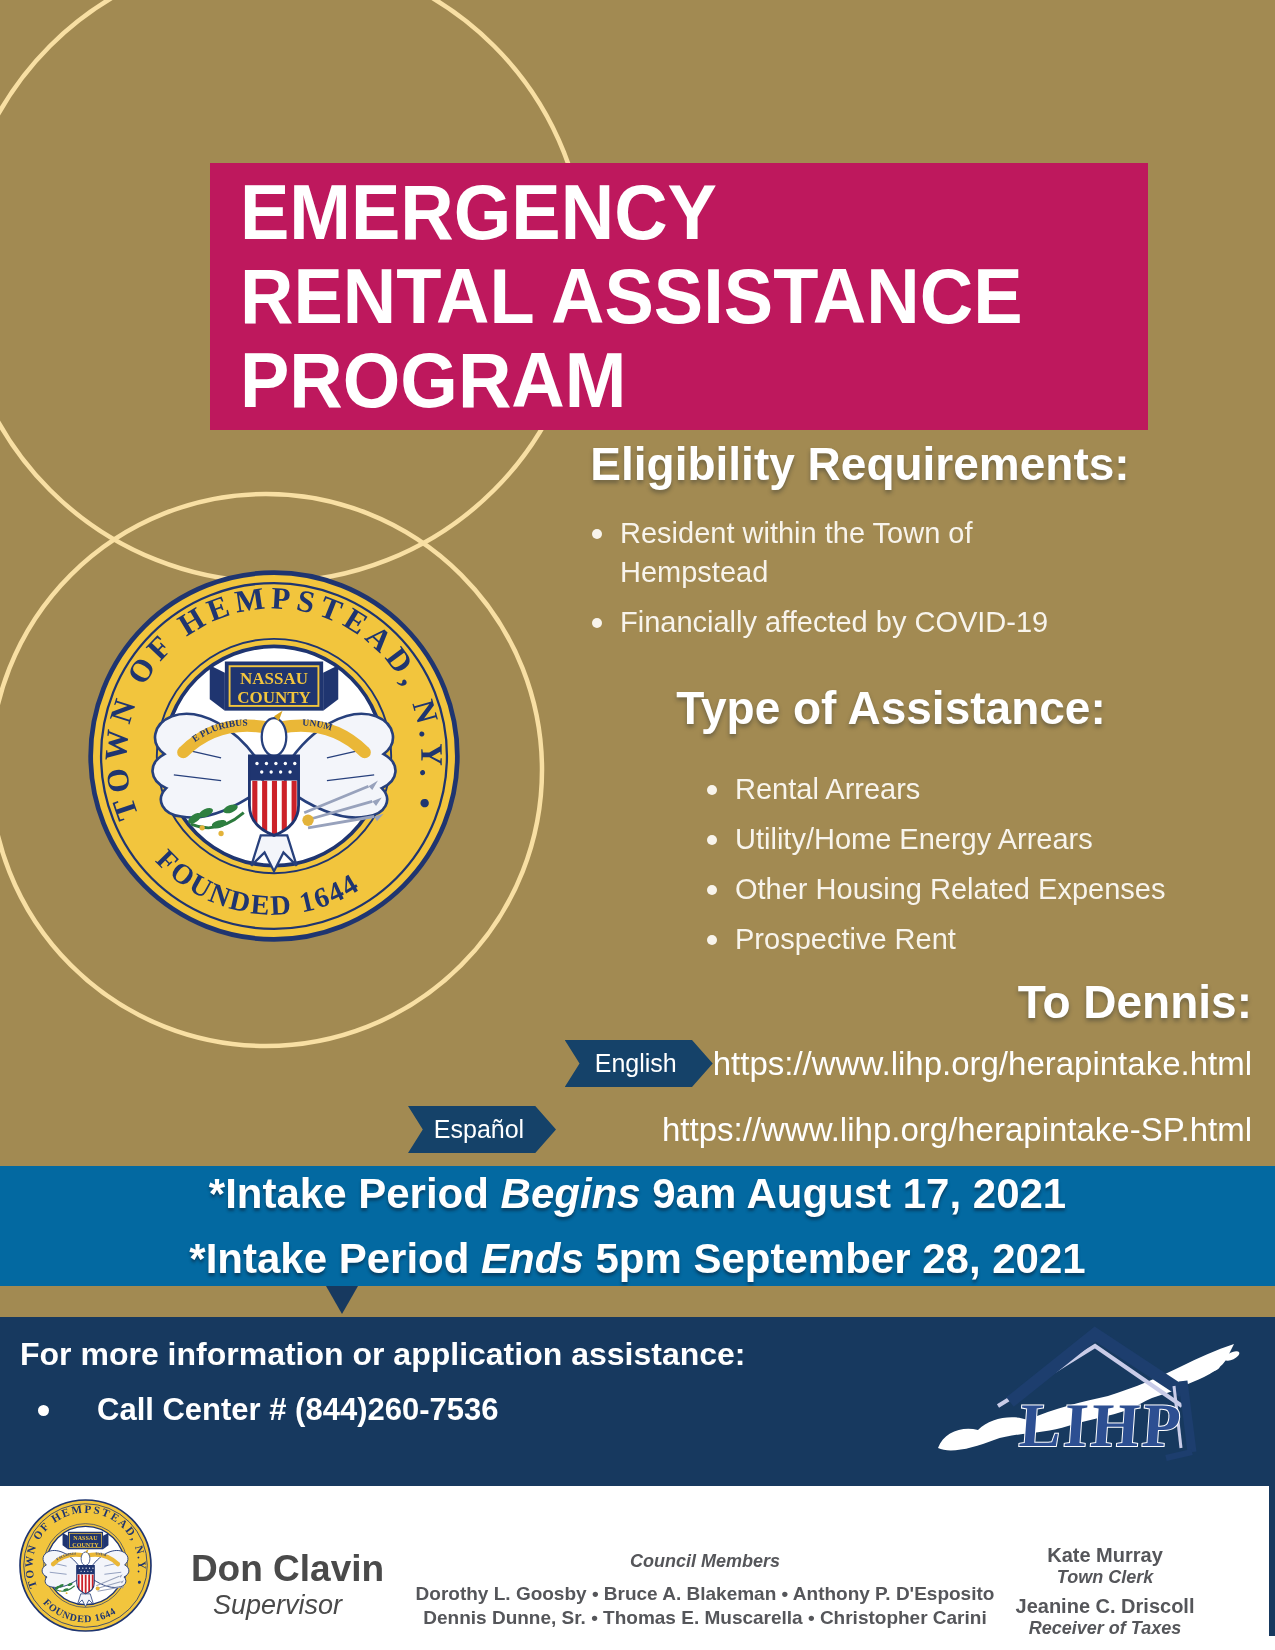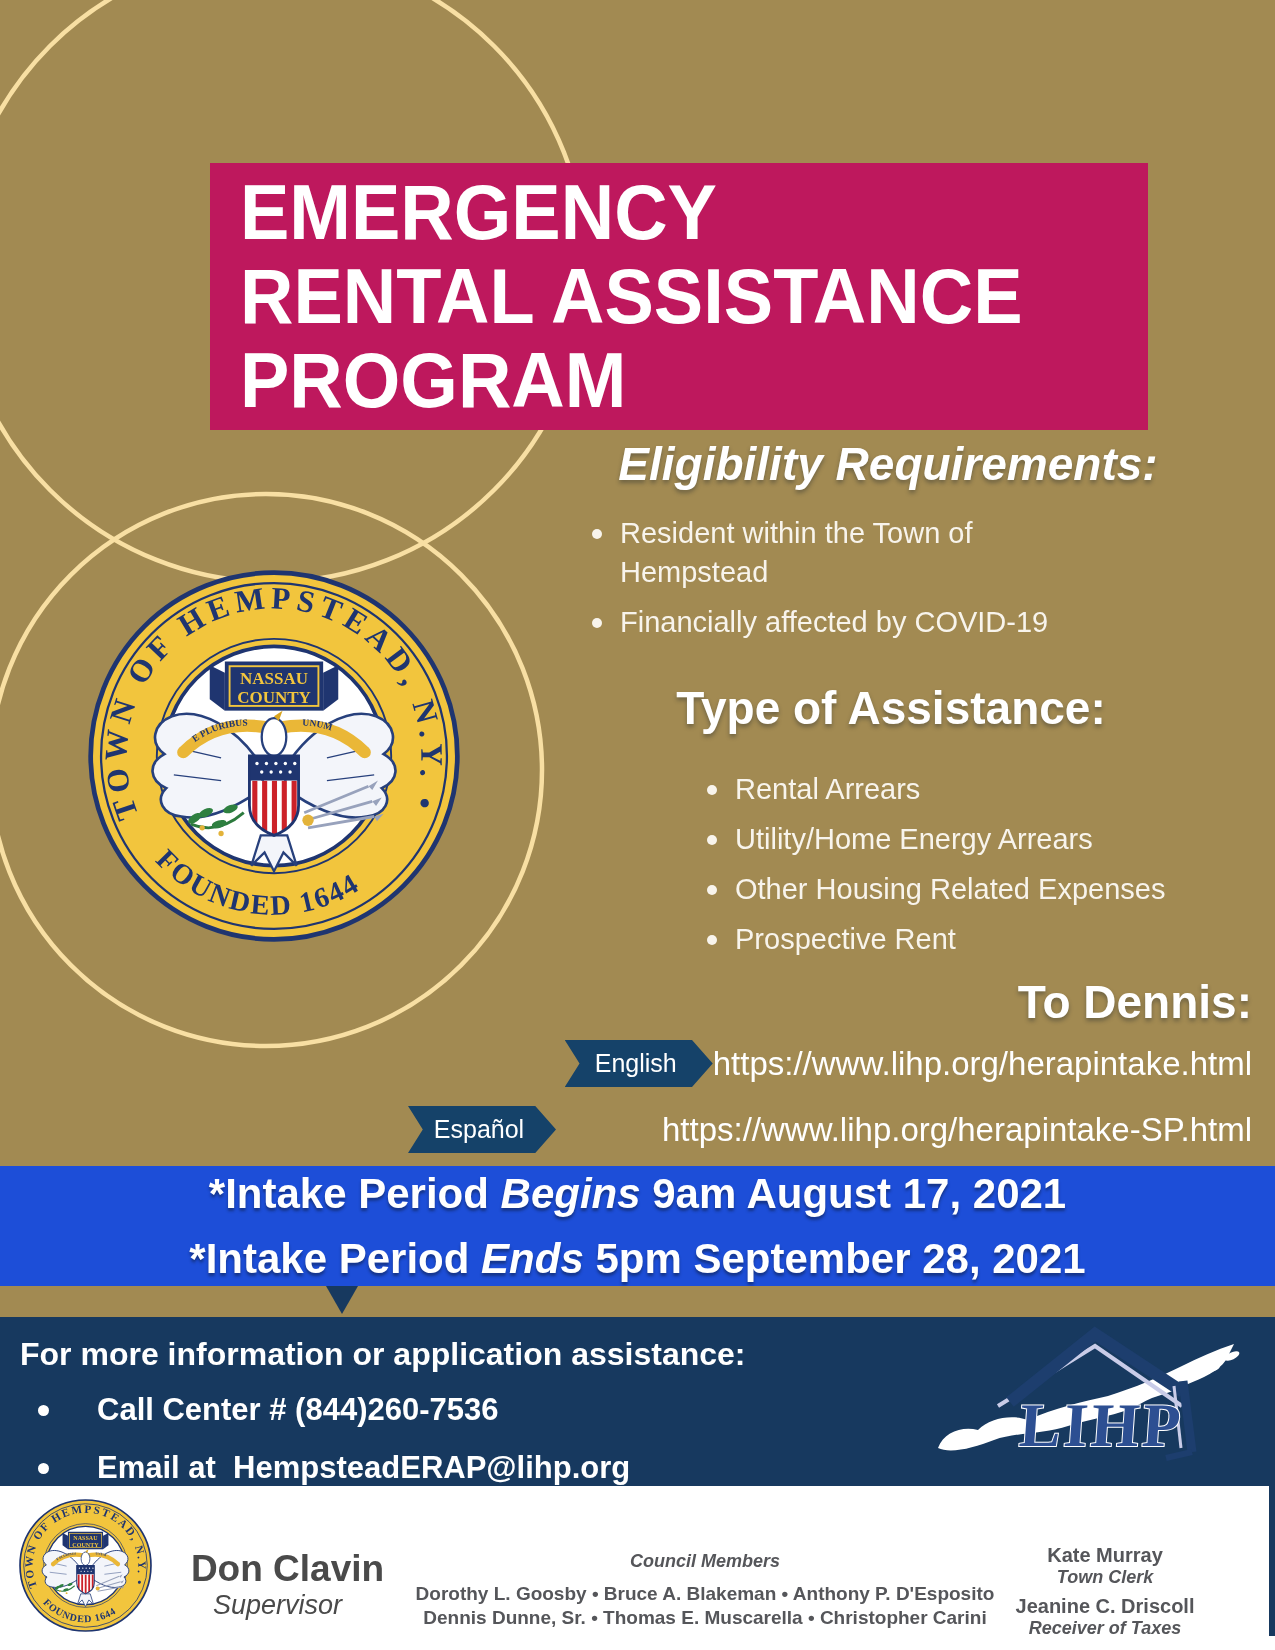--- a/index.html
+++ b/index.html
@@ -14,39 +14,39 @@
   
   .banner-white{left:210px;top:43px;width:938px;height:94px;background:#ffffff;
                 display:flex;align-items:center;}
   .banner-white span{color:#1b4b7d;font-size:71px;font-weight:bold;letter-spacing:1px;padding-left:24px;white-space:nowrap;}
   .title-box{left:210px;top:163px;width:938px;height:267px;background:#be185d;
              display:flex;flex-direction:column;justify-content:center;padding-left:30px;box-sizing:border-box;}
   .title-box div{color:#fff;font-size:74px;font-weight:bold;line-height:84px;letter-spacing:0;white-space:nowrap;transform:scaleY(1.04);transform-origin:left center;}
 
   
   .h-white{color:#fff;font-weight:bold;font-size:46px;text-shadow:0 3px 4px rgba(15,25,40,.35);margin:0;white-space:nowrap;}
-  .elig-h{left:558px;top:437px;width:660px;text-align:center;font-style:italic;}
+  .elig-h{left:530px;top:437px;width:660px;text-align:center;}
   .type-h{left:530px;top:681px;width:722px;text-align:center;}
   .apply-h{left:530px;top:975px;width:722px;text-align:right;}
 
   ul.flyer-list{list-style:none;margin:0;padding:0;}
   ul.flyer-list li{position:relative;color:#f8f4ec;font-size:29px;line-height:39px;padding-left:30px;margin-bottom:11px;}
   ul.flyer-list li::before{content:"";position:absolute;left:2px;top:15px;width:10px;height:10px;border-radius:50%;background:#f8f4ec;}
   .list-elig{left:590px;top:514px;width:460px;}
   .list-type{left:705px;top:770px;width:500px;}
   .list-type li{margin-bottom:17px;}
 
   .apply-row{left:408px;width:844px;height:47px;display:flex;align-items:center;justify-content:space-between;}
   .row1{top:1040px;justify-content:flex-end;} .row2{top:1106px;}
   .lang-tag{width:148px;height:47px;background:#154269;color:#fff;display:flex;align-items:center;justify-content:center;
             font-size:25px;clip-path:polygon(0 0,86% 0,100% 50%,86% 100%,0 100%,10% 50%);box-sizing:border-box;padding-right:6px;}
   .url{color:#fff;font-size:33px;white-space:nowrap;}
 
   
-  .intake{left:0;top:1166px;width:1275px;height:120px;background:#1d4ed8;display:flex;flex-direction:column;
+  .intake{left:0;top:1166px;width:1275px;height:120px;background:#0369a1;display:flex;flex-direction:column;
           align-items:center;justify-content:center;gap:17px;}
   .intake .line{color:#fff;font-size:42px;font-weight:bold;white-space:pre-wrap;text-shadow:0 3px 3px rgba(10,20,35,.45);}
   .intake .line em{font-style:italic;}
   .gold-strip{left:0;top:1286px;width:1275px;height:31px;background:#a28a52;}
   .pointer{position:absolute;left:326px;top:0;width:0;height:0;border-left:16px solid transparent;
            border-right:16px solid transparent;border-top:28px solid #17395f;}
 
   
   .contact{left:0;top:1317px;width:1275px;height:169px;background:#17395f;}
   .contact h3{margin:19px 0 0 20px;color:#fff;font-size:32px;font-weight:bold;white-space:nowrap;}
@@ -209,21 +209,20 @@
     <div class="line"><span>*Intake Period </span><em>Ends</em><span> 5pm September 28, 2021</span></div>
   </div>
   <div class="abs gold-strip">
     <div class="pointer"></div>
   </div>
 
   <div class="abs contact">
     <h3>For more information or application assistance:</h3>
     <ul>
       <li><span>Call Center # (844)260-7536</span></li>
-      <li><span>Email at  HempsteadERAP@lihp.org</span></li>
     </ul>
   </div>
 
   <div class="abs lihp-logo">
     <svg width="320" height="155" viewBox="0 0 320 155">
       <path fill="#ffffff" d="M8,128 C14,112 32,106 48,110 C60,98 82,94 98,100 C124,88 152,82 178,76 C204,68 232,56 252,46 C268,38 286,30 304,24 L296,40 C288,52 272,58 258,64 C242,74 226,74 210,84 C188,96 162,98 138,106 C116,114 86,112 64,120 C44,128 20,134 8,128 Z"></path>
       <ellipse cx="302" cy="36" rx="8" ry="3.5" fill="#ffffff" transform="rotate(-25 302 36)"></ellipse>
       <ellipse cx="284" cy="48" rx="6" ry="3" fill="#ffffff" transform="rotate(-20 284 48)"></ellipse>
       <g>
         <path d="M68,86 L165,26 L252,86" fill="none" stroke="#c9cce8" stroke-width="4"></path>

